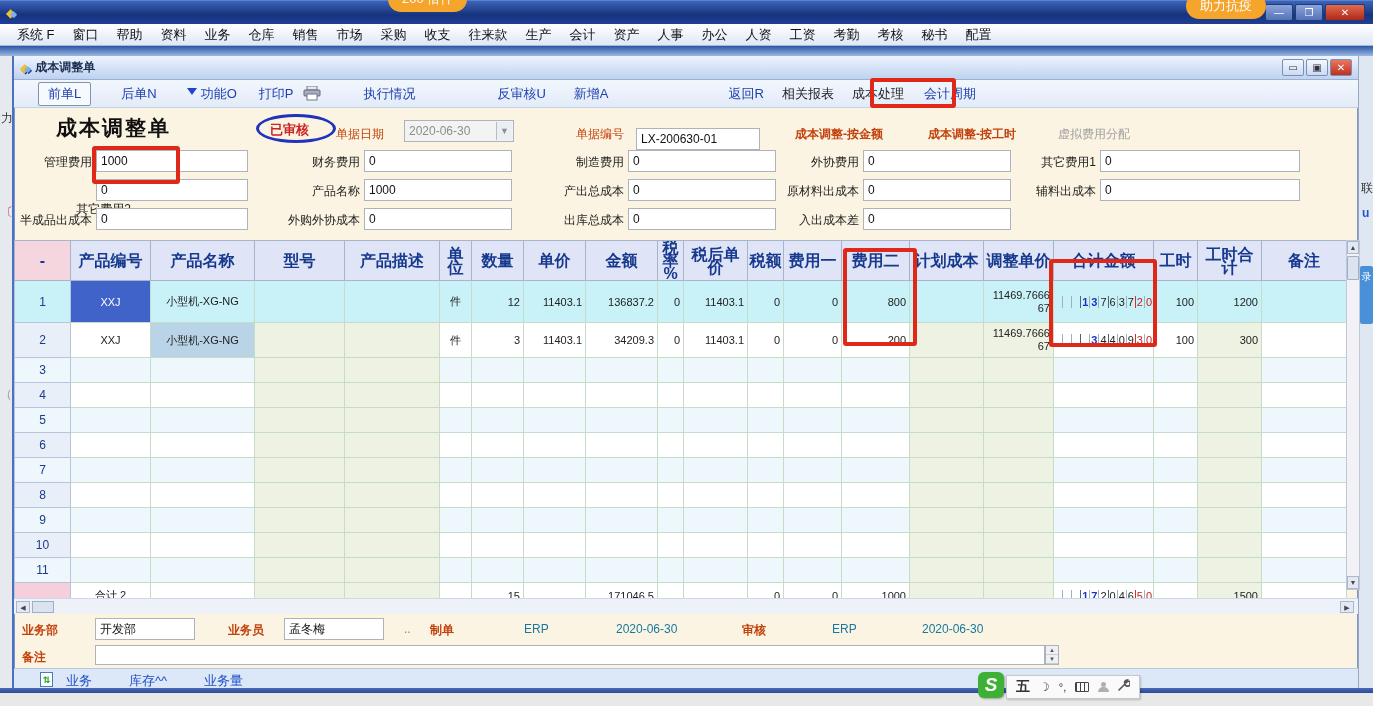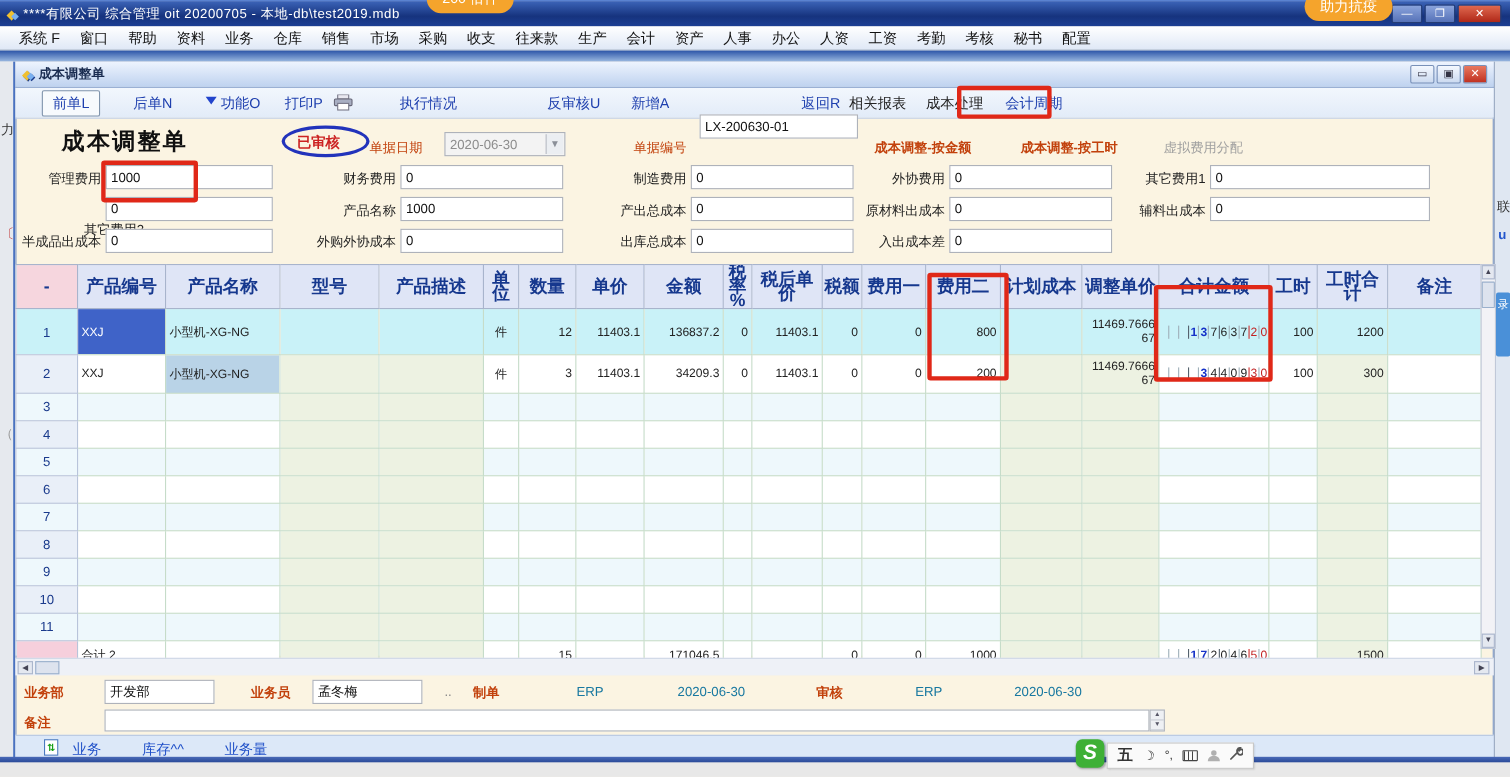--- a/index.html
+++ b/index.html
@@ -70,21 +70,21 @@
   
   .grid-wrap { position:absolute; left:14px; top:240px; width:1332px; height:356px; background:#fff; }
   table.grid { border-collapse:collapse; table-layout:fixed; width:1332px; }
   .grid th { background:#dfe5f6; color:#16388e; font-weight:bold; font-size:16px;
     border:1px solid #a8b4cc; height:28px; white-space:pre-line; line-height:13px; padding:0 1px; overflow:hidden; }
   .grid th.pink { background:#f6d6de; }
   .grid td { border:1px solid #c6dcc9; font-size:11px; padding:0 3px; overflow:hidden; background:#fff; }
   .grid td.rn { background:#e9eff8; color:#1a3a8c; text-align:center; border-color:#b8c4da; font-size:12px; }
   .grid tr.hr1 { height:42px; } .grid tr.hr2 { height:35px; }
   .grid tr.he { height:25px; } .grid tr.hs { height:26px; }
-  .grid td.tr { text-align:right; } .grid td.tc { text-align:center; } .grid td.tl { text-align:left; }
+  .grid td.tr { text-align:right; } .grid td.tc { text-align:center; } .grid td.tl { text-align:center; }
   .grid td.g { background:#edf2e2; }
   .grid tr.odd td { background:#eef8fc; } .grid tr.odd td.g { background:#edf2e2; }
   .grid tr.hr1 td { background:#c9f2f8; }
   .grid tr.hr1 td.sel { background:#3f63c8; color:#fff; }
   .grid tr.hr2 td.namehl { background:#b9d3e7; }
   .grid tr.hs td.rn { background:#f6cfdc; }
   .grid td.wrapnum { word-break:break-all; line-height:13px; text-align:right; }
   .grid td.ledger { padding:0; }
   .lg { display:flex; height:100%; align-items:stretch; }
   .lg i { flex:1; border-right:1px solid #9fb0ba; font-style:normal; display:flex;
@@ -142,21 +142,20 @@
     background:linear-gradient(#4a6ab8,#2a4a98); }
   .glyph { position:absolute; font-size:12px; color:#333; }
 </style>
 </head>
 <body>
 
 <div id="screen">
 
   <div class="titlebar">
     <span class="title-icon">◆<b>◆</b></span>
-    <span class="title-text">****有限公司 综合管理 oit 20200705 - 本地-db\test2019.mdb</span>
     <div class="winbtns">
       <div class="wbtn">—</div>
       <div class="wbtn">❐</div>
       <div class="wbtn close">✕</div>
     </div>
   </div>
   <div class="badge" style="left:388px; top:-14px;">200 倍件</div>
   <div class="badge" style="left:1186px; top:-7px;">助力抗疫</div>
 
   <div class="menubar">
@@ -218,34 +217,34 @@
       <svg width="18" height="15" viewBox="0 0 18 15">
           <rect x="4" y="0" width="10" height="4" fill="#e8e8f0" stroke="#778"></rect>
           <rect x="1" y="4" width="16" height="6" rx="1" fill="#a8aec2" stroke="#667"></rect>
           <rect x="4" y="8" width="10" height="6" fill="#fff" stroke="#778"></rect>
         </svg>
     </span>
     <span class="tb" style="margin-left:42px;">执行情况</span>
     <span class="tb" style="margin-left:82px;">反审核U</span>
     <span class="tb" style="margin-left:28px;">新增A</span>
     <span class="tb" style="margin-left:120px;">返回R</span>
-    <span class="tb dark" style="margin-left:8px;">相关报表</span>
+    <span class="tb dark" style="margin-left:18px;">相关报表</span>
     <span class="tb dark" style="margin-left:18px;">成本处理</span>
     <span class="tb" style="margin-left:20px;">会计周期</span>
   </div>
 
   <div class="abs form-title" style="left:56px; top:114px;">成本调整单</div>
   <div class="abs status-red" style="left:270px; top:121px;">已审核</div>
   <div class="abs flabel" style="left:336px; top:126px;">单据日期</div>
   <div class="abs ibox gray" style="left:404px; top:120px; width:110px;">
     <span>2020-06-30</span>
     <span class="dd-btn">▼</span>
   </div>
   <div class="abs flabel" style="left:576px; top:126px;">单据编号</div>
-  <div class="abs ibox" style="left:636px; top:104px; width:144px;">LX-200630-01</div>
+  <div class="abs ibox" style="left:636px; top:128px; width:124px;">LX-200630-01</div>
   <div class="abs flabel" style="left:795px; top:126px; font-weight:bold;">成本调整-按金额</div>
   <div class="abs flabel" style="left:928px; top:126px; font-weight:bold;">成本调整-按工时</div>
   <div class="abs flabel muted" style="left:1058px; top:126px;">虚拟费用分配</div>
   <div id="fields-layer">
       <div class="fld-label" style="left: 16px; top: 154px;">管理费用</div>
       <div class="abs ibox" style="left: 96px; top: 150px; width: 152px;">1000</div>
       <div class="fld-label" style="left: 284px; top: 154px;">财务费用</div>
       <div class="abs ibox" style="left: 364px; top: 150px; width: 148px;">0</div>
       <div class="fld-label" style="left: 548px; top: 154px;">制造费用</div>
       <div class="abs ibox" style="left: 628px; top: 150px; width: 148px;">0</div>

